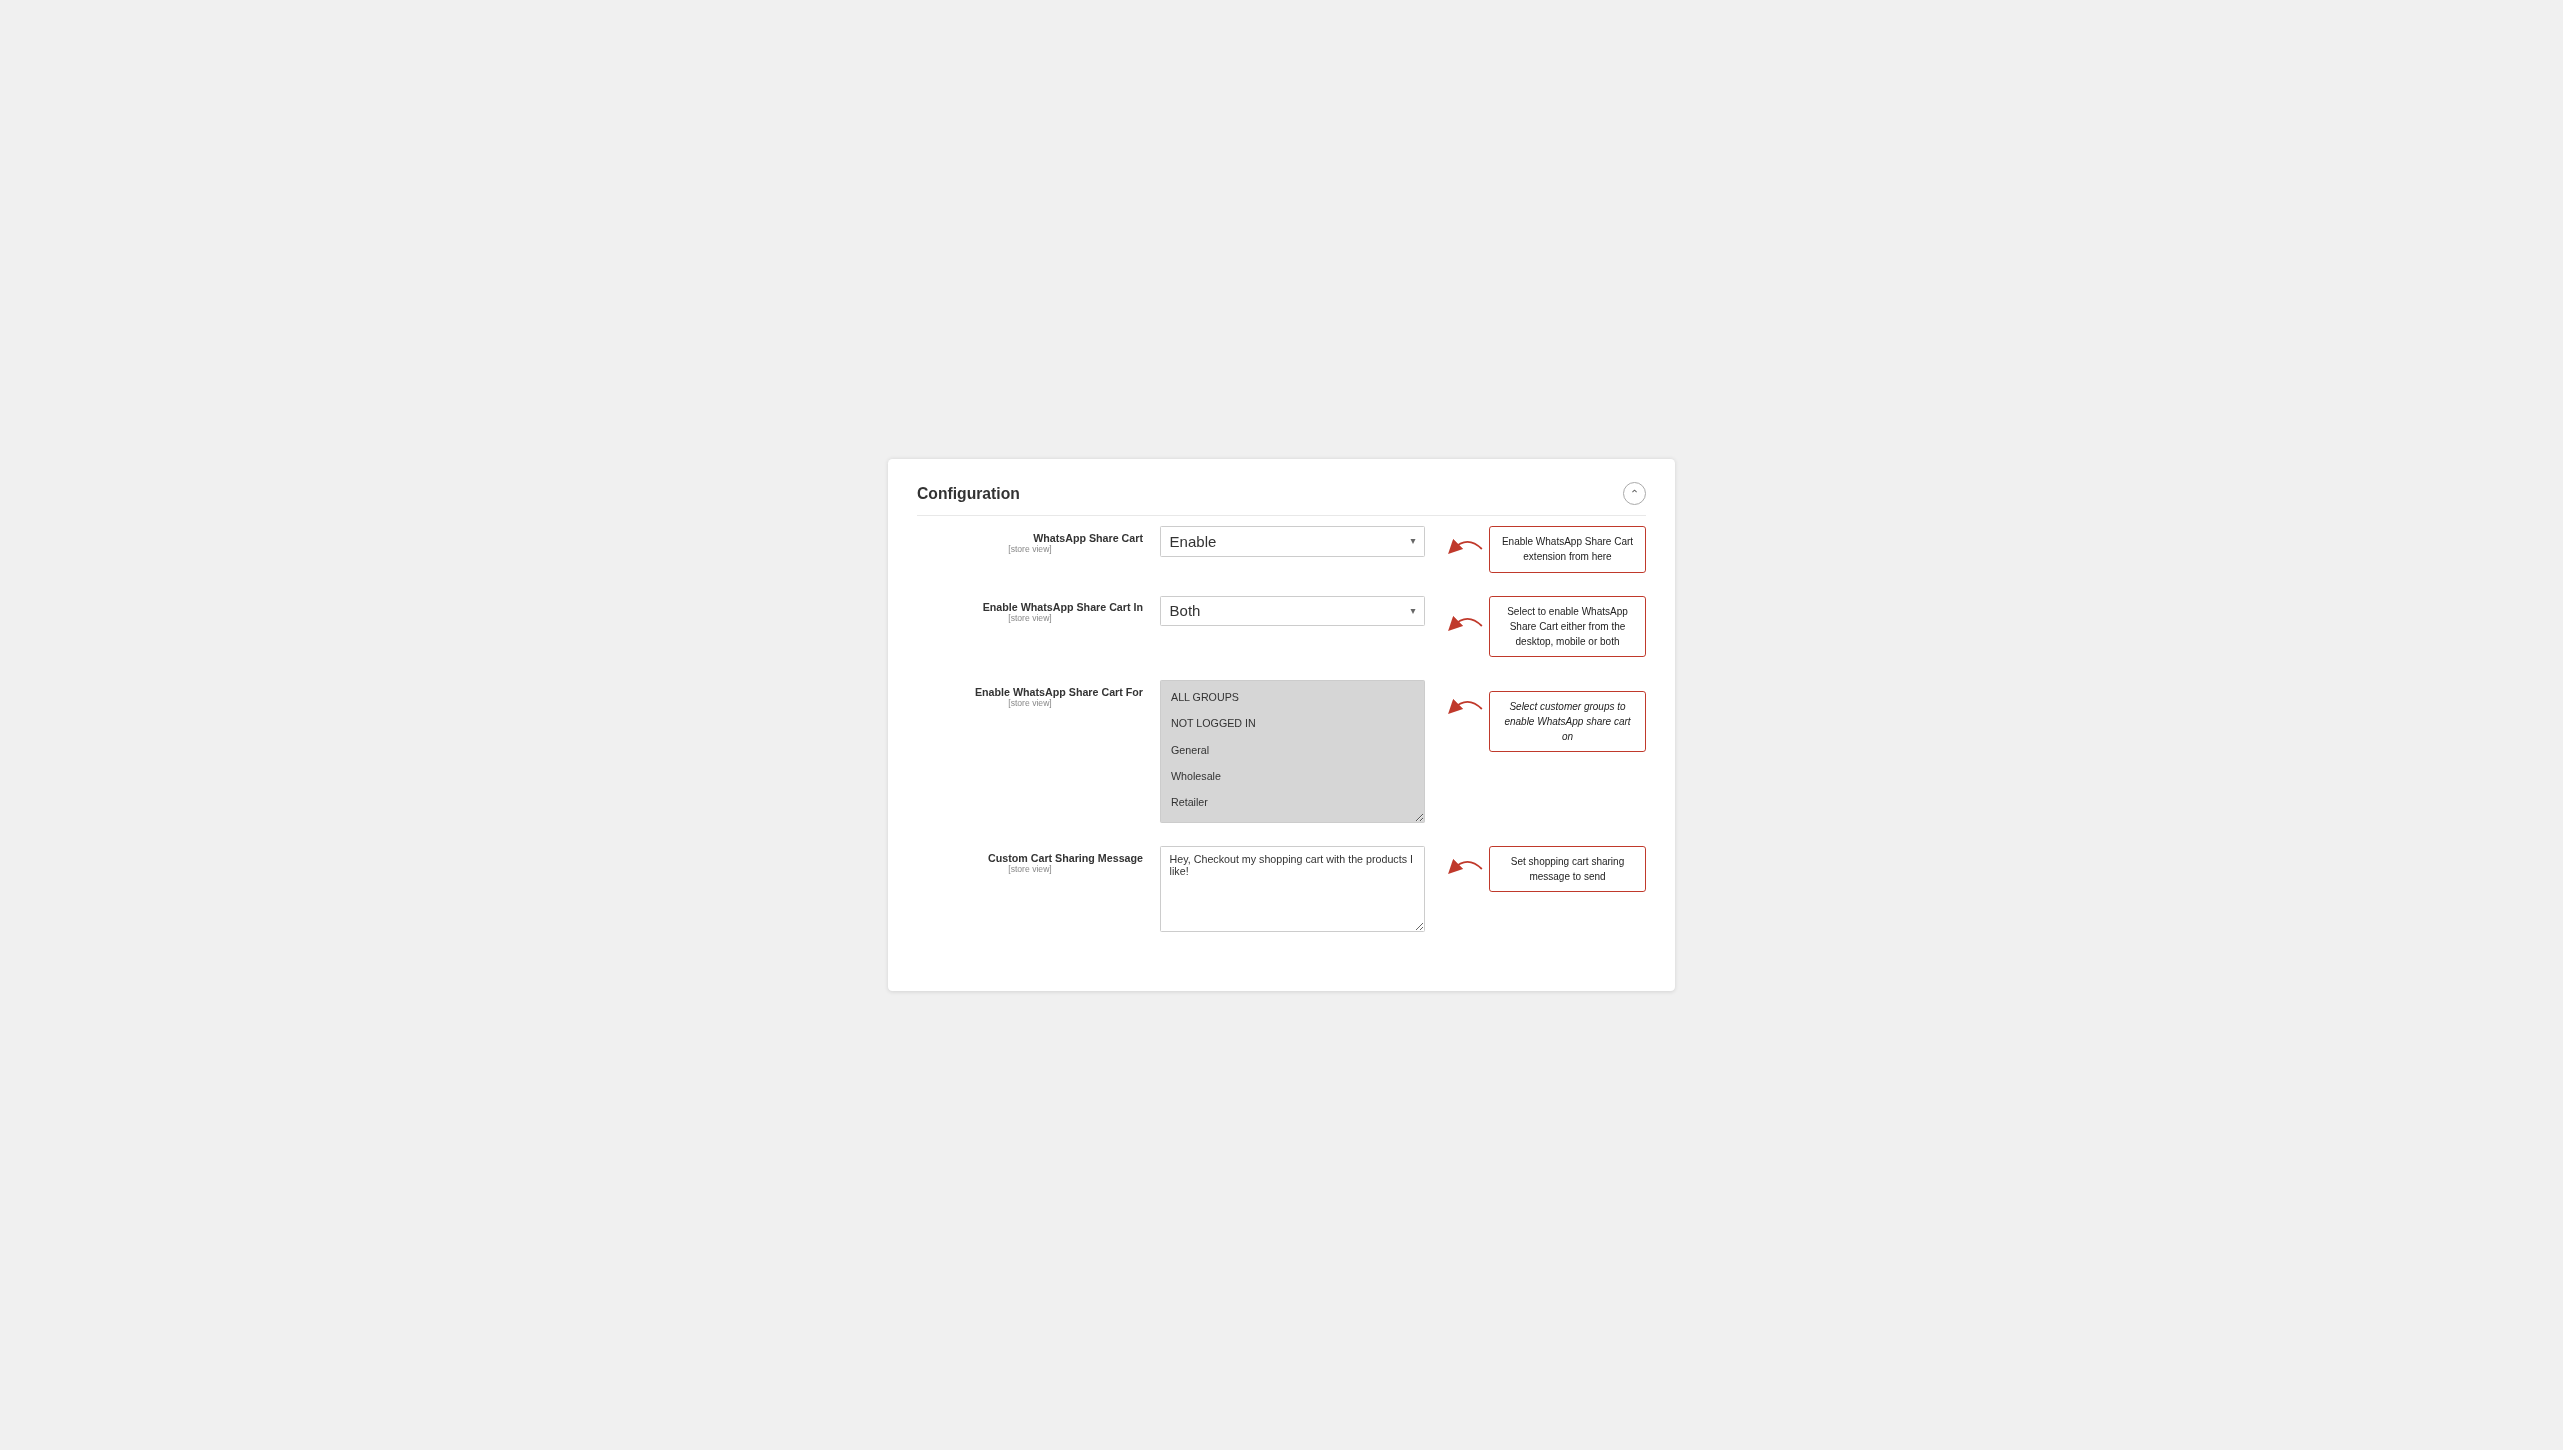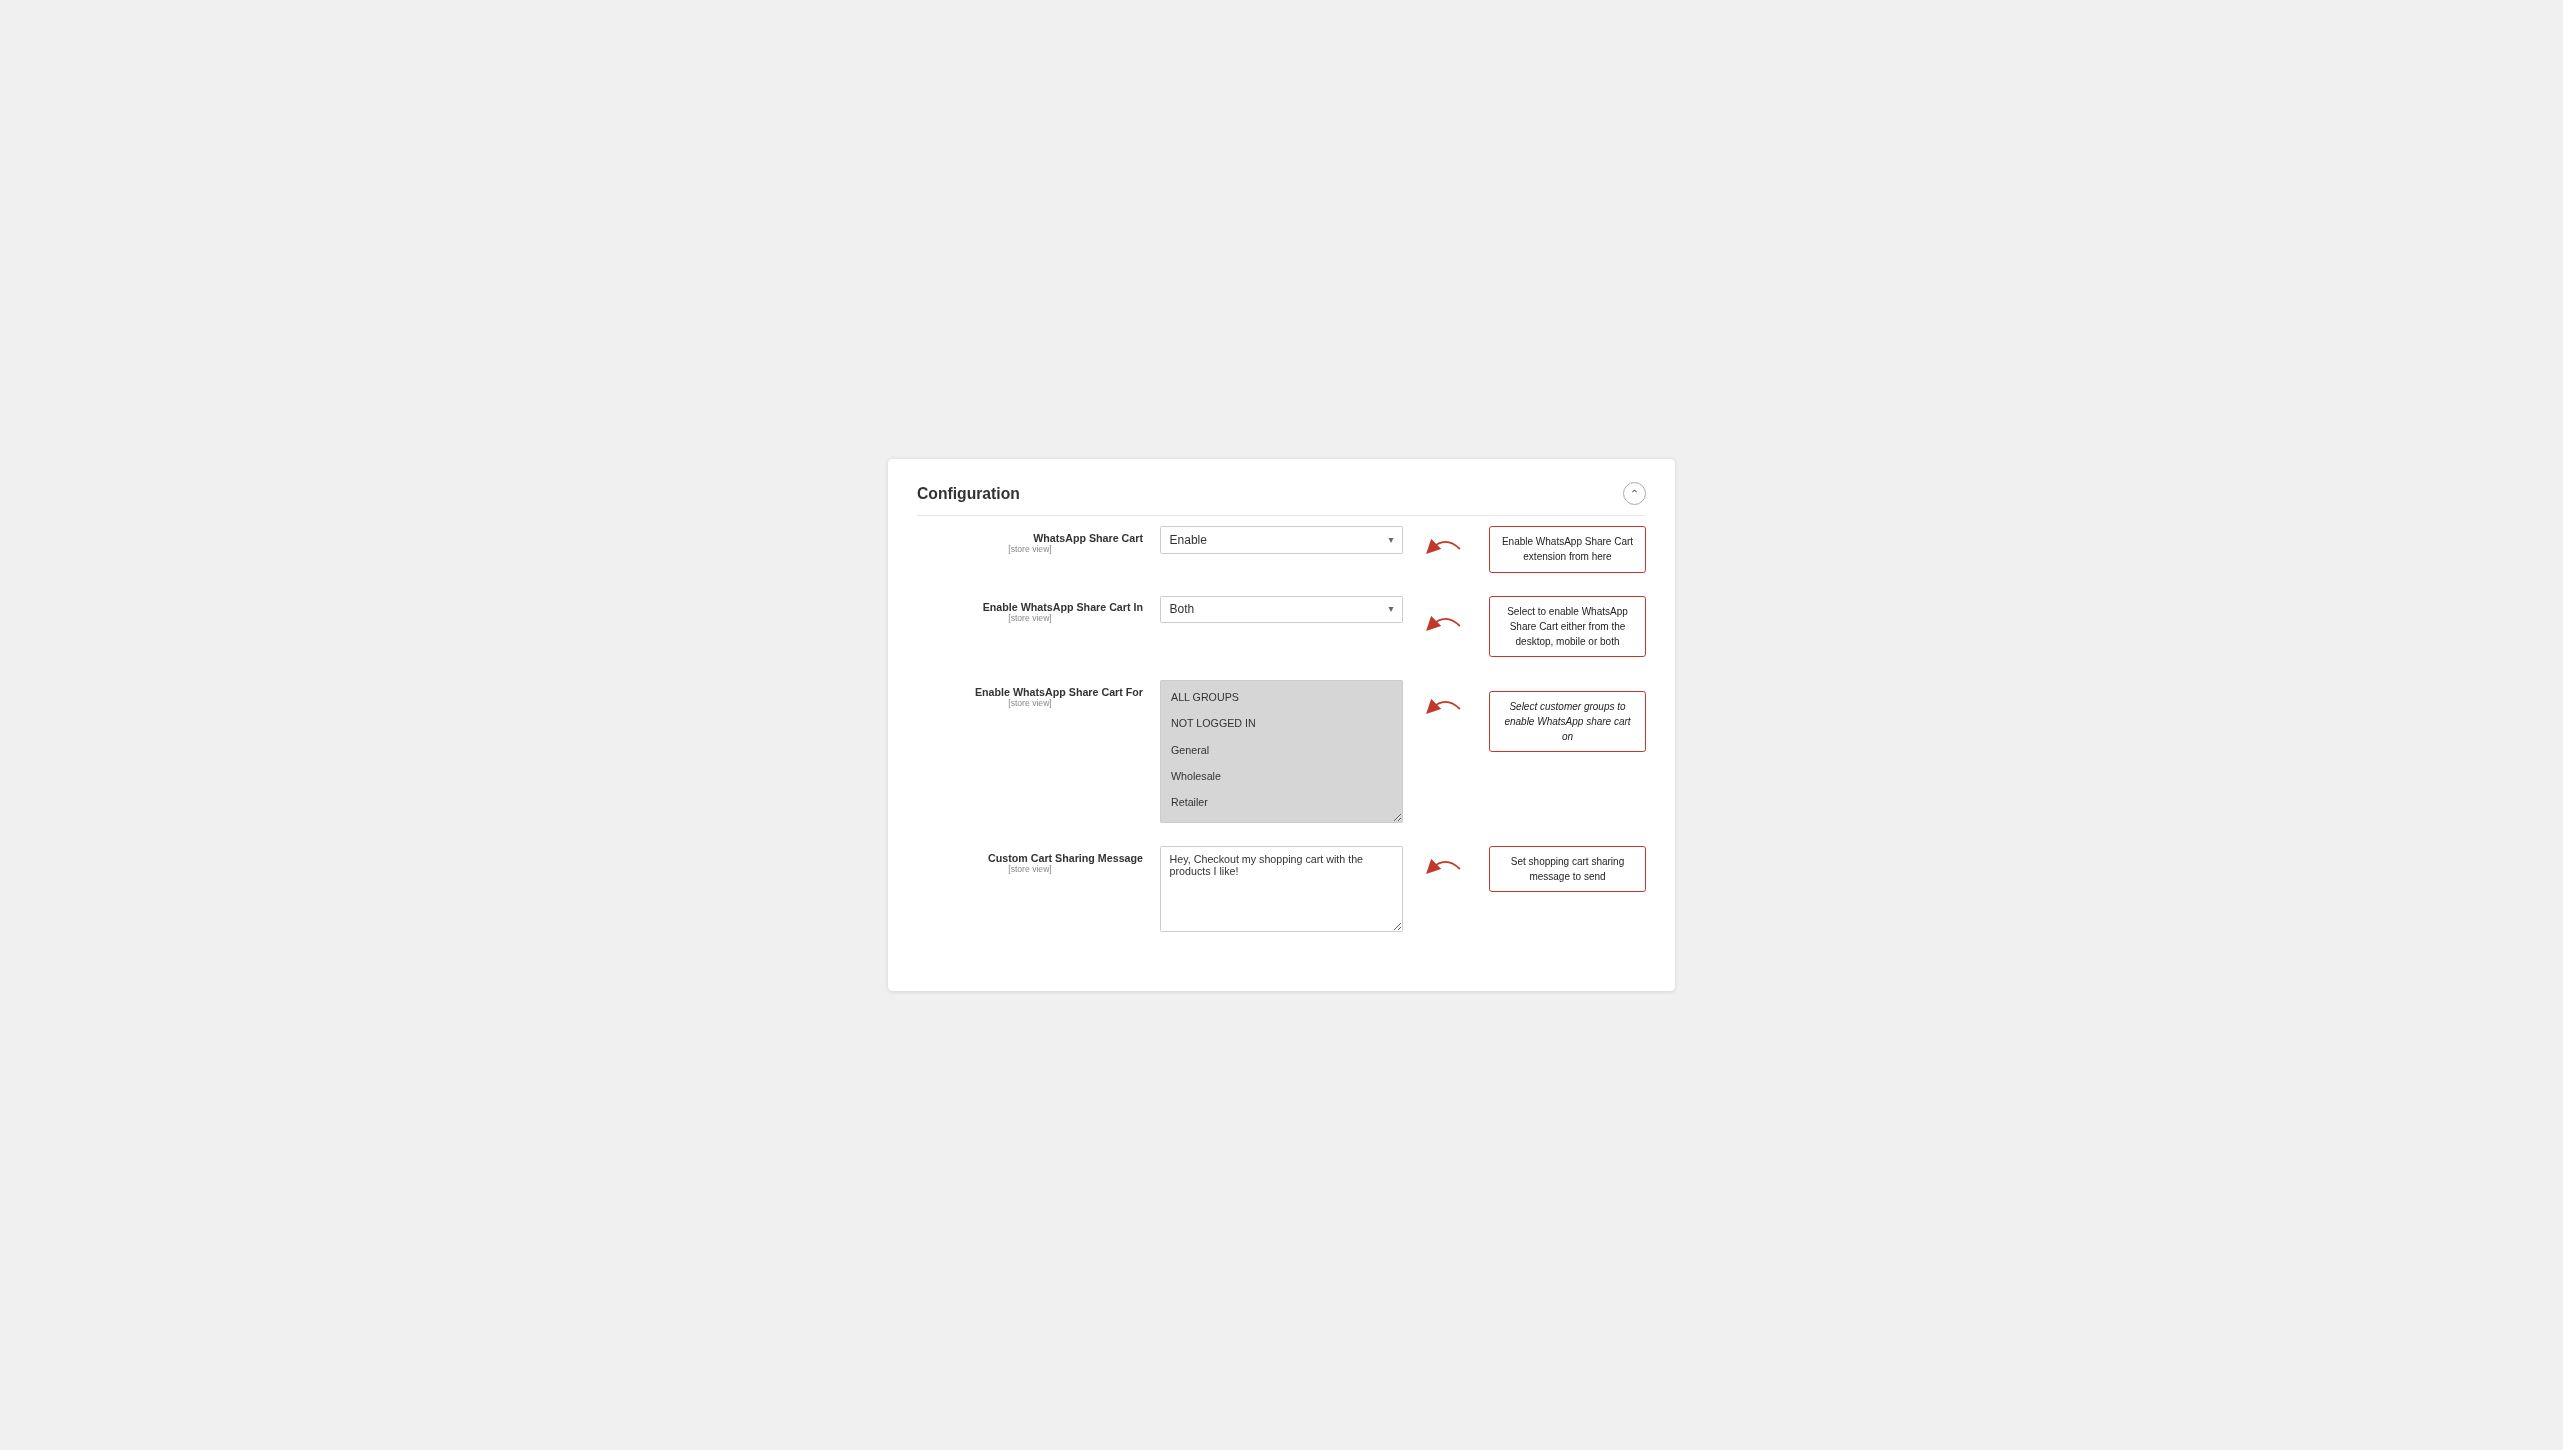--- a/index.html
+++ b/index.html
@@ -73,21 +73,21 @@
     .select-wrapper {
       position: relative;
       display: inline-block;
       width: 100%;
     }
     .form-select {
       width: 100%;
       padding: 5.7px 26px 5.7px 8.6px;
       border: 0.7px solid #ccc;
       border-radius: 1.4px;
-      font-size: 12px;
+      font-size: 15px;
       color: #333;
       background: #fff;
       appearance: none;
       cursor: pointer;
     }
     .select-arrow {
       position: absolute;
       right: 7.2px;
       top: 50%;
       transform: translateY(-50%);
@@ -142,21 +142,20 @@
     .row-with-tooltip {
       display: flex;
       align-items: flex-start;
       margin-bottom: 23px;
       position: relative;
     }
     .tooltip-group {
       display: flex;
       align-items: center;
       margin-left: 21.5px;
-      gap: 22px;
     }
     
     .multiselect-row .tooltip-group {
       align-items: flex-start;
       margin-top: 11px;
       font-style: italic;
     }
     .textarea-row .tooltip-group {
       align-items: center;
     }

